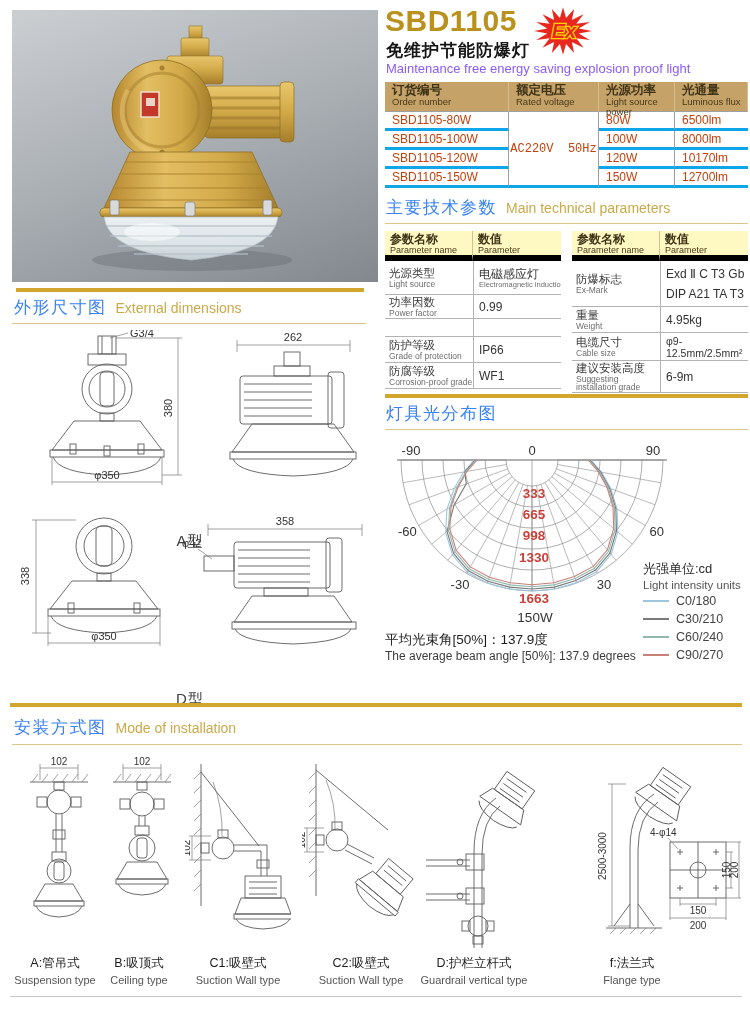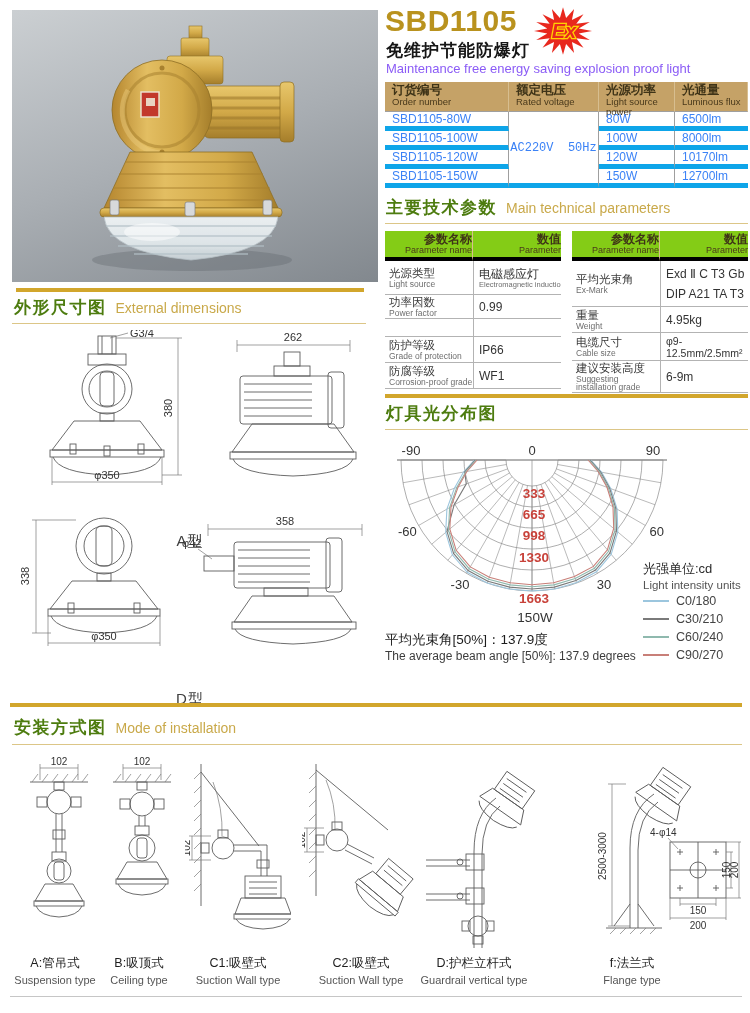--- a/index.html
+++ b/index.html
@@ -13,30 +13,30 @@
   
   .model{left:385px;top:4px;font-size:30px;font-weight:bold;color:#B9921E;letter-spacing:.5px;}
   .sub-zh{left:386px;top:39px;font-size:17px;font-weight:600;color:#161616;letter-spacing:1px;}
   .sub-en{left:386px;top:61px;font-size:13px;color:#8b5cf6;}
   
   .order-table{left:385px;top:82px;width:363px;display:grid;grid-template-columns:124px 90px 76px 73px;grid-template-rows:30px repeat(4,19px);grid-auto-flow:row dense;}
   .oth{background:#C5A267;border-right:1px solid #D7BE90;border-bottom:1px solid #9f9f9f;padding:2px 0 0 7px;line-height:1.05;}
   .oth:last-of-type{border-right:none;}
   .oth .zh{font-size:12.5px;font-weight:bold;color:#3E3317;display:block;}
   .oth .en{font-size:9.5px;color:#49391B;display:block;}
-  .otc{border-bottom:5px solid #0ea5e9;border-right:1px solid #9f9f9f;font-size:12px;color:#3b82f6;display:flex;align-items:center;padding-left:7px;}
+  .otc{border-bottom:3px solid #0ea5e9;border-right:1px solid #9f9f9f;font-size:12px;color:#c2410c;display:flex;align-items:center;padding-left:7px;}
   .otc.c4{border-right:none;}
   .otc.voltage{grid-column:2;grid-row:2/6;justify-content:center;padding-left:0;white-space:pre;font-family:Liberation Mono, monospace;}
   
   .sec-head{position:absolute;display:flex;align-items:baseline;gap:9px;white-space:nowrap;}
-  .sec-zh{font-size:17px;font-weight:bold;color:#4d7c0f;letter-spacing:1.5px;}
+  .sec-zh{font-size:17px;font-weight:normal;color:#3b82f6;letter-spacing:1.5px;}
   .sec-en{font-size:14px;color:#C9A94A;}
   
   .ptable{position:absolute;width:176px;display:grid;grid-template-columns:88px 88px;}
-  .pth{background:#84cc16;padding:2px 0 0 5px;line-height:1.05;border-bottom:4px solid #000000;text-align:right;}
+  .pth{background:#fef9c3;padding:2px 0 0 5px;line-height:1.05;border-bottom:6px solid #000000;}
   .pth.first{border-right:1px solid #D7BE90;}
   .pth .zh{font-size:12px;font-weight:bold;color:#3E3317;display:block;}
   .pth .en{font-size:9px;color:#49391B;display:block;}
   .pn{border-bottom:1px solid #B3B3B3;padding:2px 0 0 4px;line-height:1.02;display:flex;flex-direction:column;justify-content:center;}
   .pn .zh{font-size:11.5px;color:#3a3a3a;display:block;}
   .pn .en{font-size:8.5px;color:#6e6e6e;display:block;}
   .pv{border-left:1px solid #B3B3B3;border-bottom:1px solid #B3B3B3;padding:2px 0 0 5px;font-size:12px;color:#333;display:flex;flex-direction:column;justify-content:center;line-height:1.1;}
   .pv .sub{font-size:7.5px;color:#6e6e6e;white-space:nowrap;overflow:hidden;}
   .pv .l2{margin-top:7px;}
   .pv.small{font-size:10.5px;}
@@ -200,21 +200,21 @@
   <div class="ptable" style="left:572px;top:231px;grid-template-rows:30px 46px 26px 28px 32px;">
     <div class="pth first">
         <span class="zh">参数名称</span>
         <span class="en">Parameter name</span>
       </div>
     <div class="pth">
         <span class="zh">数值</span>
         <span class="en">Parameter</span>
       </div>
     <div class="pn">
-        <span class="zh">平均光束角</span>
+        <span class="zh">防爆标志</span>
         <span class="en">Ex-Mark</span>
       </div>
     <div class="pv">
         <span>Exd Ⅱ C T3 Gb</span>
         <span class="l2">DIP A21 TA T3</span>
       </div>
     <div class="pn">
         <span class="zh">重量</span>
         <span class="en">Weight</span>
       </div>

